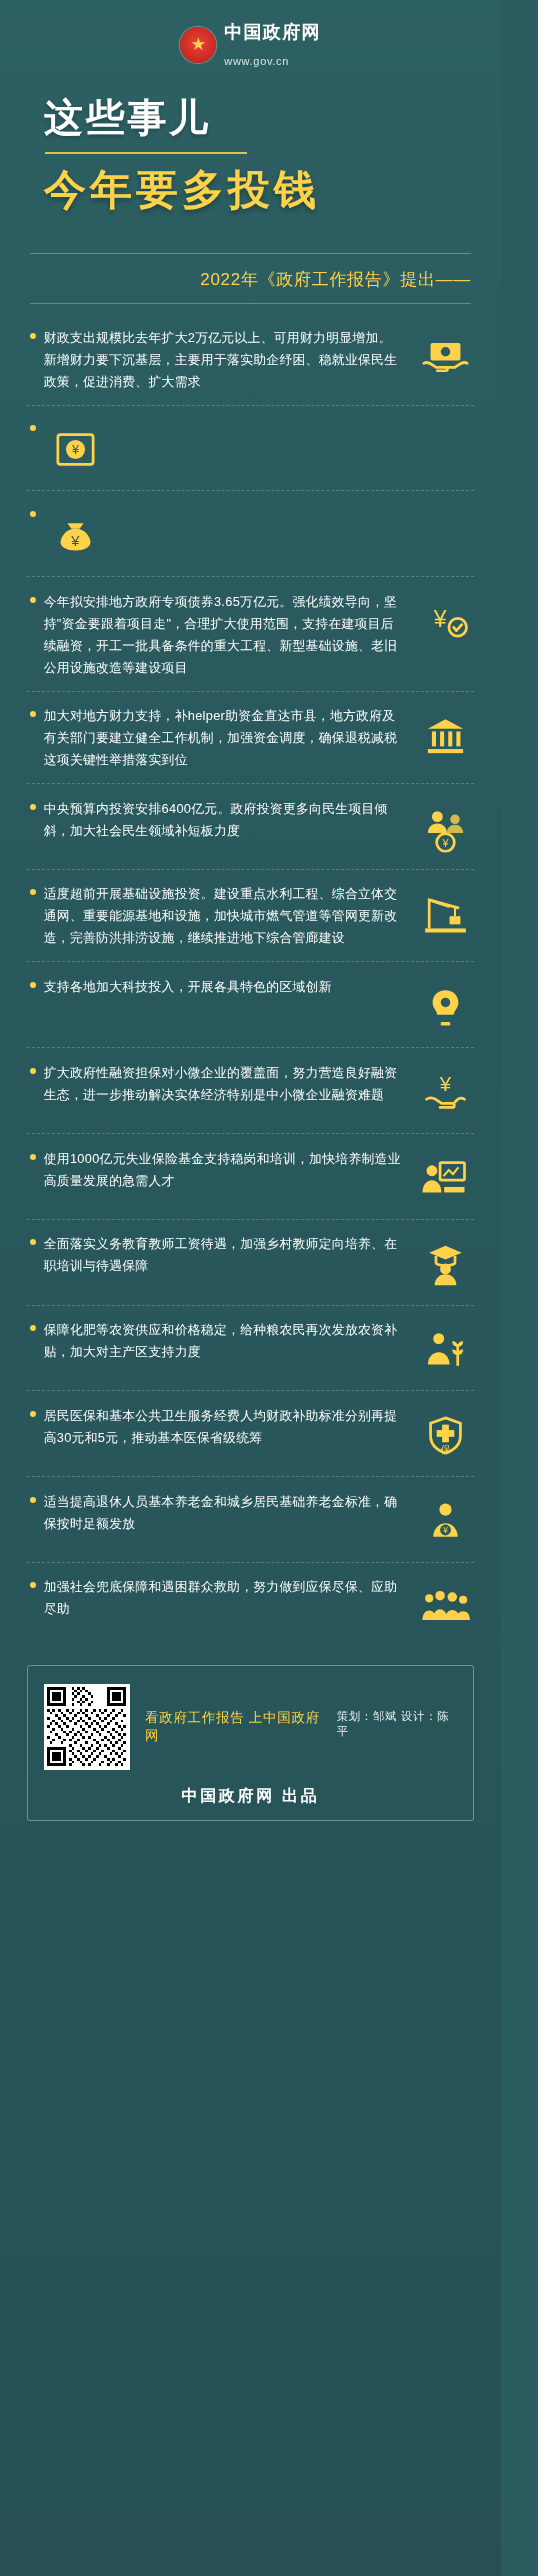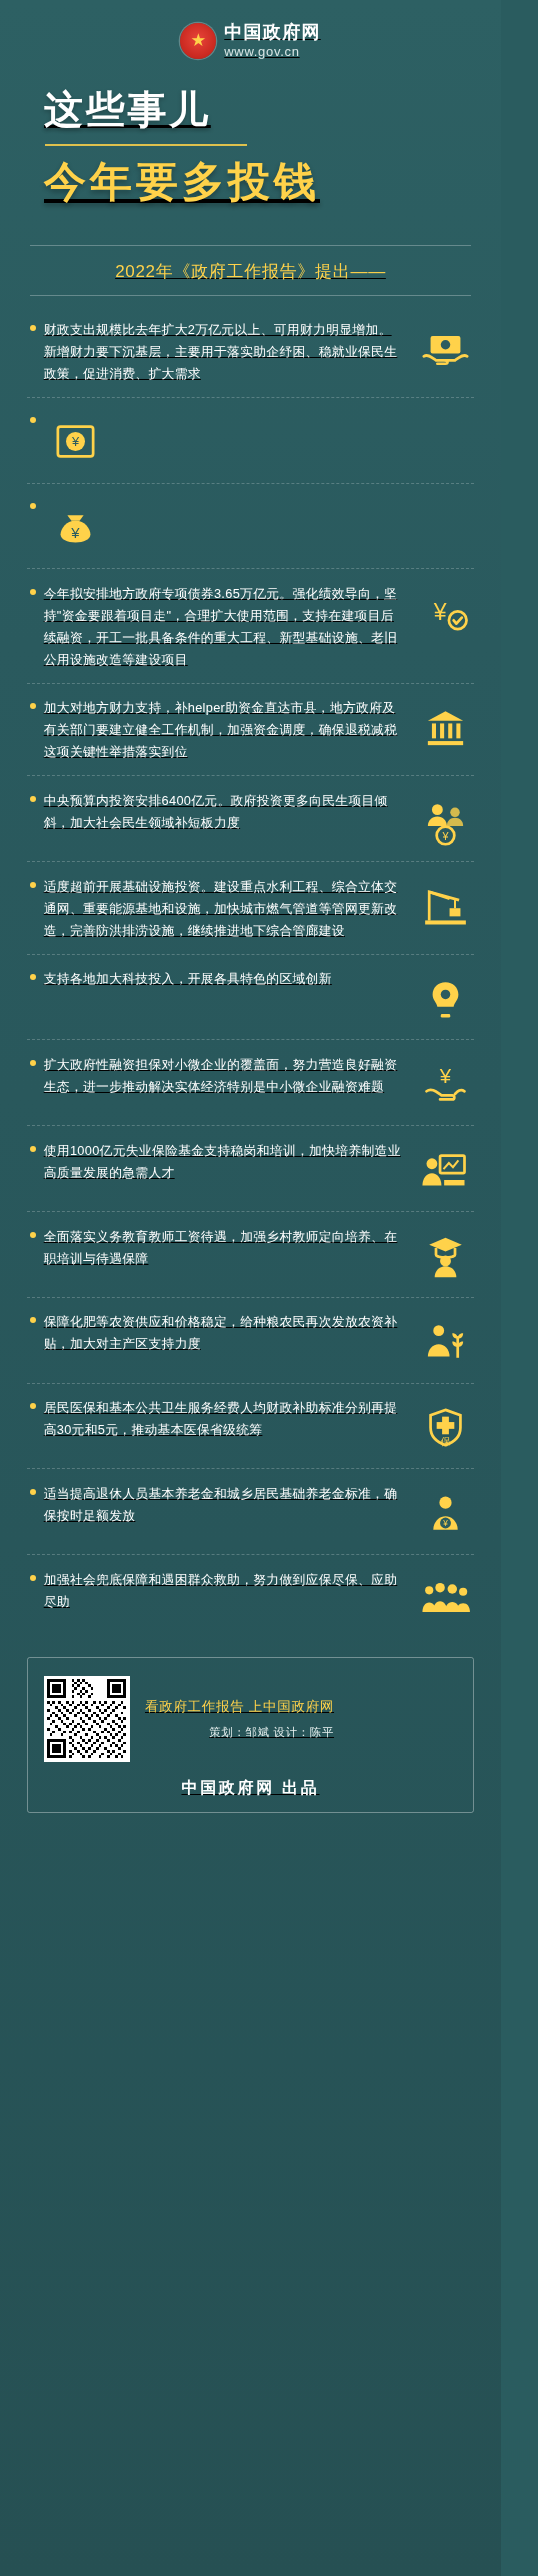--- a/index.html
+++ b/index.html
@@ -10,21 +10,20 @@
   body {
     font-family: "Liberation Sans", sans-serif;
   }
   .page {
     width: 501px;
     height: 2576px;
     position: relative;
     background: linear-gradient(180deg, #2d6063 0%, #2a5a5e 25%, #28565a 60%, #265053 100%);
     overflow: hidden;
     box-sizing: border-box;
-    text-decoration: underline;
   }
   
   .header {
     padding-top: 23px;
     display: flex;
     justify-content: center;
     align-items: center;
   }
   .gov-logo {
     display: flex;
@@ -58,23 +57,23 @@
   }
   .gov-cn {
     color: #ffffff;
     font-size: 18px;
     letter-spacing: 1.3px;
     font-weight: bold;
     line-height: 1.1;
   }
   .gov-url {
     color: #d9e7e6;
-    font-size: 13px;
+    font-size: 11px;
     letter-spacing: 0.7px;
-    margin-top: 1px;
+    margin-top: 12px;
   }
   
   .title-block {
     margin-top: 27px;
     padding: 0 44px;
   }
   .title-line1 {
     color: #ffffff;
     font-size: 39px;
     font-weight: bold;
@@ -96,21 +95,21 @@
     letter-spacing: 4px;
     line-height: 1.2;
     text-shadow: 0 2.7px 5.4px rgba(0,0,0,0.3);
   }
   
   .subtitle-wrap {
     margin: 38px 30px 0 30px;
     border-top: 0.7px solid rgba(255,255,255,0.28);
     border-bottom: 0.7px solid rgba(255,255,255,0.28);
     padding: 13.5px 0 12px 0;
-    text-align: center;
+    text-align: right;
   }
   .subtitle {
     color: #ffd24a;
     font-size: 17px;
     letter-spacing: 0.7px;
   }
   
   .items {
     margin: 9.4px 27px 0 27px;
   }
@@ -163,23 +162,22 @@
   .qr {
     width: 86px;
     height: 86px;
     flex: none;
     background: #ffffff;
     padding: 3.4px;
     box-sizing: border-box;
   }
   .footer-lines {
     display: flex;
-    flex-direction: column;
+    flex-direction: row;
     gap: 9.4px;
-    align-items: flex-end;
   }
   .footer-line1 {
     color: #ffd24a;
     font-size: 13.5px;
     letter-spacing: 0.7px;
   }
   .footer-line2 {
     color: #e9f2f1;
     font-size: 11.4px;
     letter-spacing: 0.7px;

